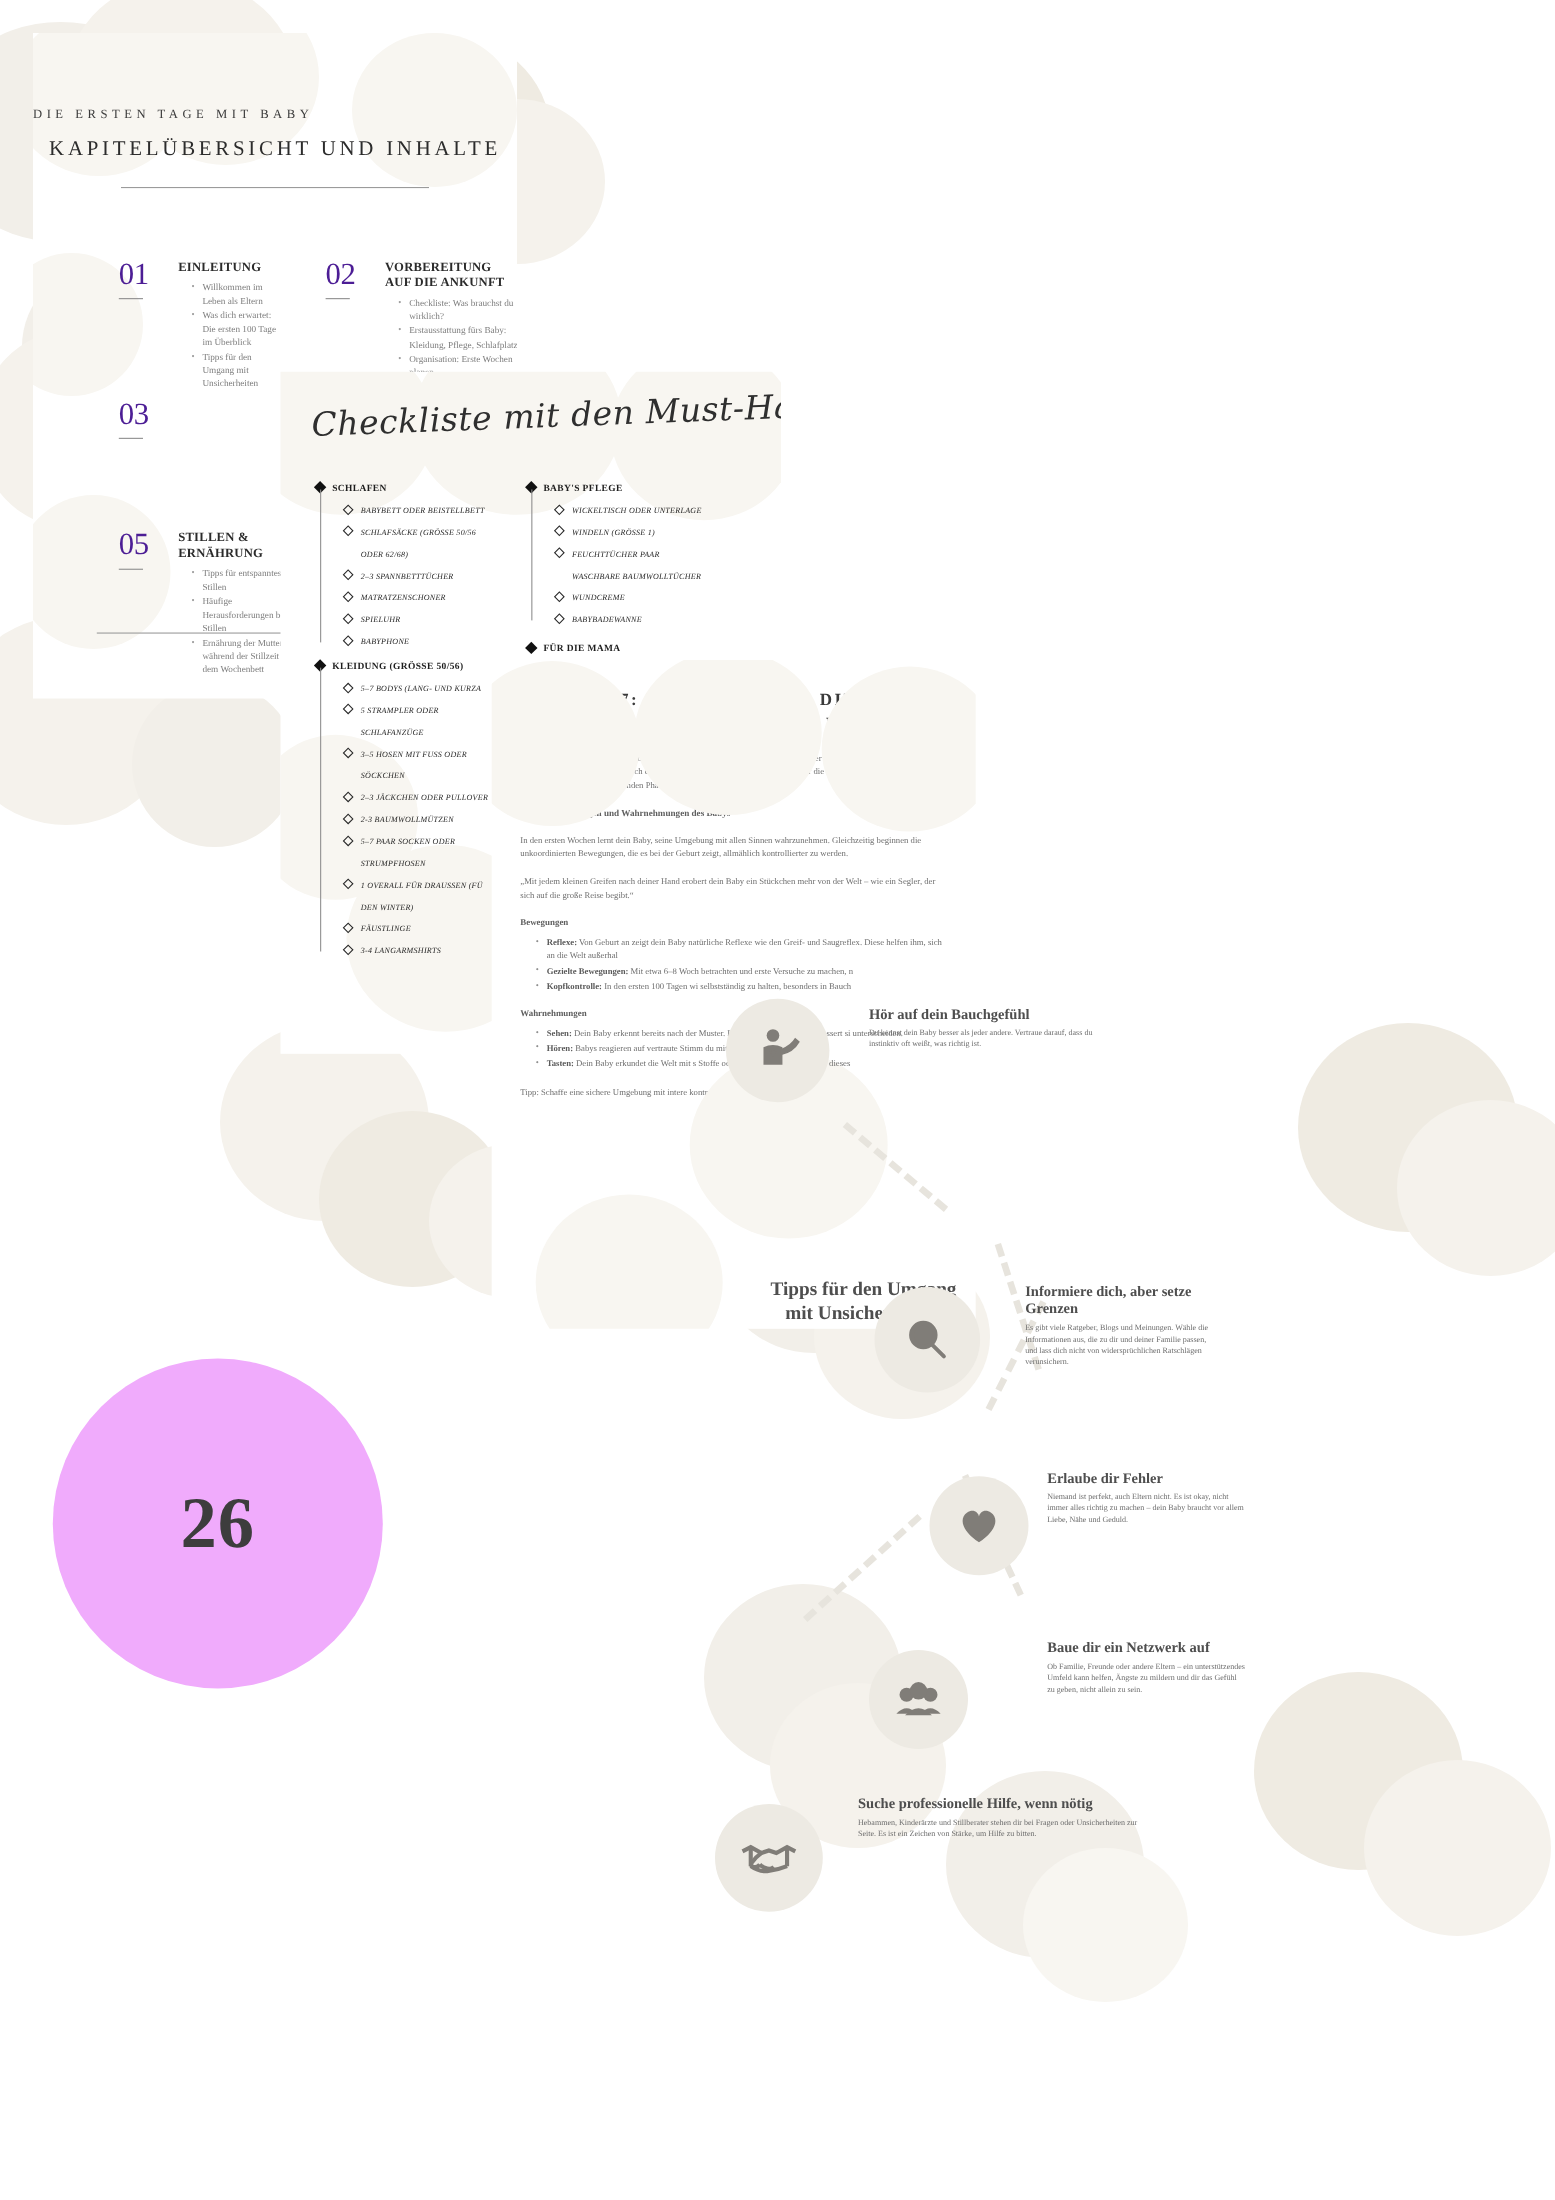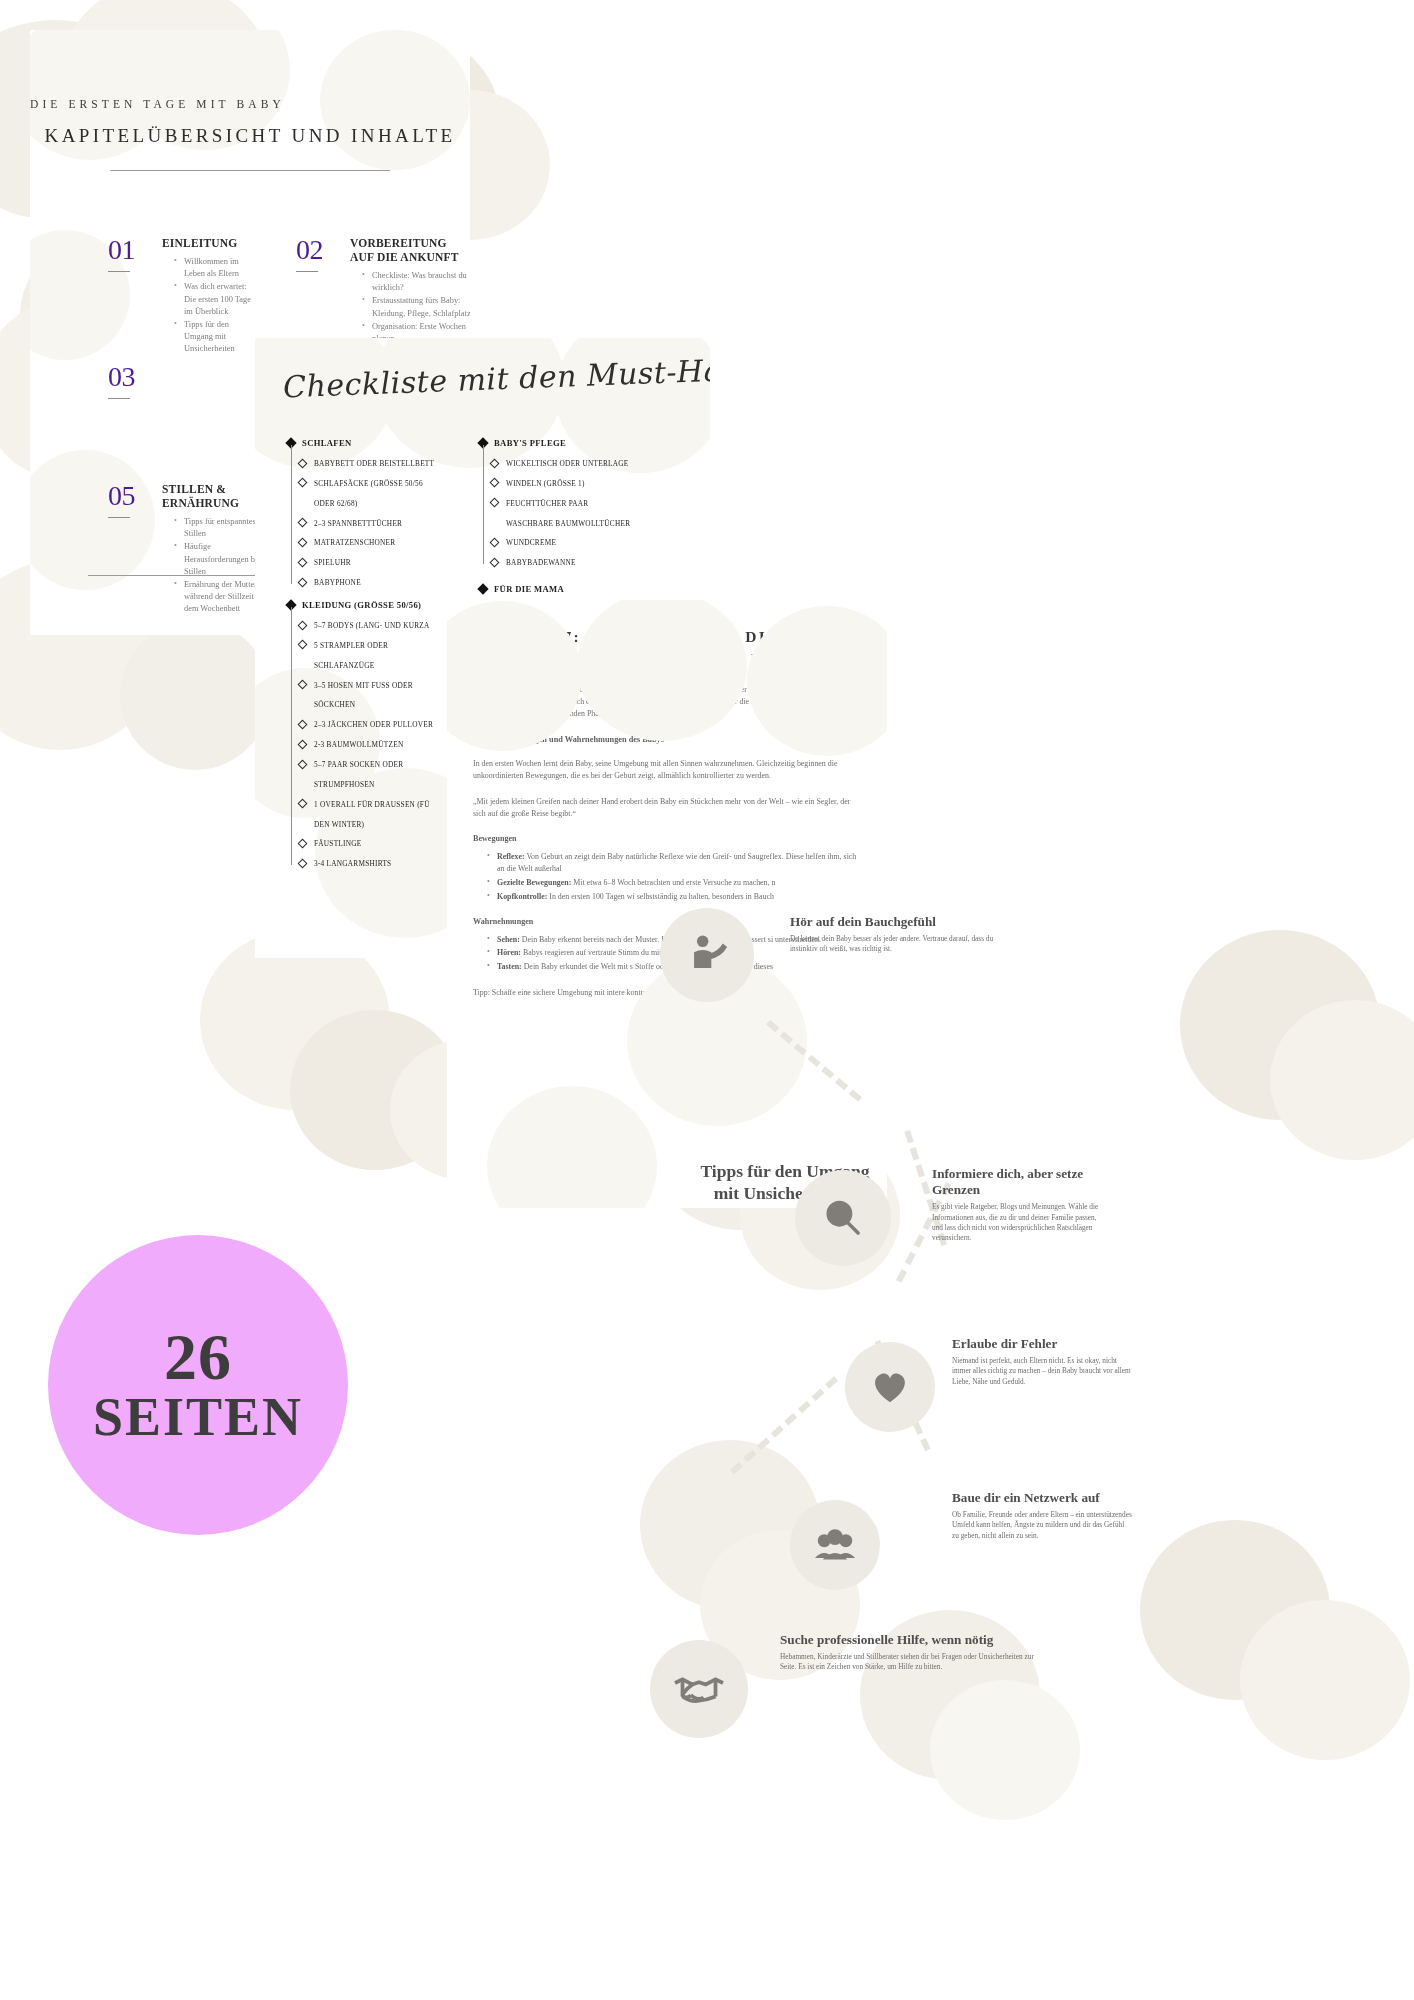--- a/index.html
+++ b/index.html
@@ -117,21 +117,21 @@
     display: flex; align-items: center; gap: 7px;
     margin-bottom: 9px;
   }
   .dia-solid {
     width: 8px; height: 8px; background: #111; transform: rotate(45deg);
     flex: 0 0 8px; margin-left: -4px;
   }
   .grp-title {
     font-size: 8.6px; font-weight: 700; letter-spacing: 0.35px; color: #1d1d1d;
   }
-  .chk-items { list-style: none; position: relative; padding-left: 8px; }
+  .chk-items { list-style: none; position: relative; padding-left: 22px; font-style: italic; }
   .chk-items::before {
     content: ""; position: absolute; left: 0px; top: -12px; bottom: 6px;
     width: 1px; background: #8f8f8f;
   }
   .chk-items li {
     display: flex; align-items: flex-start; gap: 8px;
     margin-bottom: 6px;
   }
   .dia-open {
     width: 7px; height: 7px; border: 1px solid #2a2a2a;
@@ -598,14 +598,13 @@
     </div>
     <div class="ntext" style="left:140px;top:752px;width:260px;">
       <div class="ntitle">Suche professionelle Hilfe, wenn nötig</div>
       <div class="nbody">Hebammen, Kinderärzte und Stillberater stehen dir bei Fragen oder Unsicherheiten zur Seite. Es ist ein Zeichen von Stärke, um Hilfe zu bitten.</div>
     </div>
   </div>
 </section>
 
 <div id="badge">
   <div class="b-num">26</div>
-  <div class="b-word">SEITEN</div>
 </div>
 
 </body></html>

